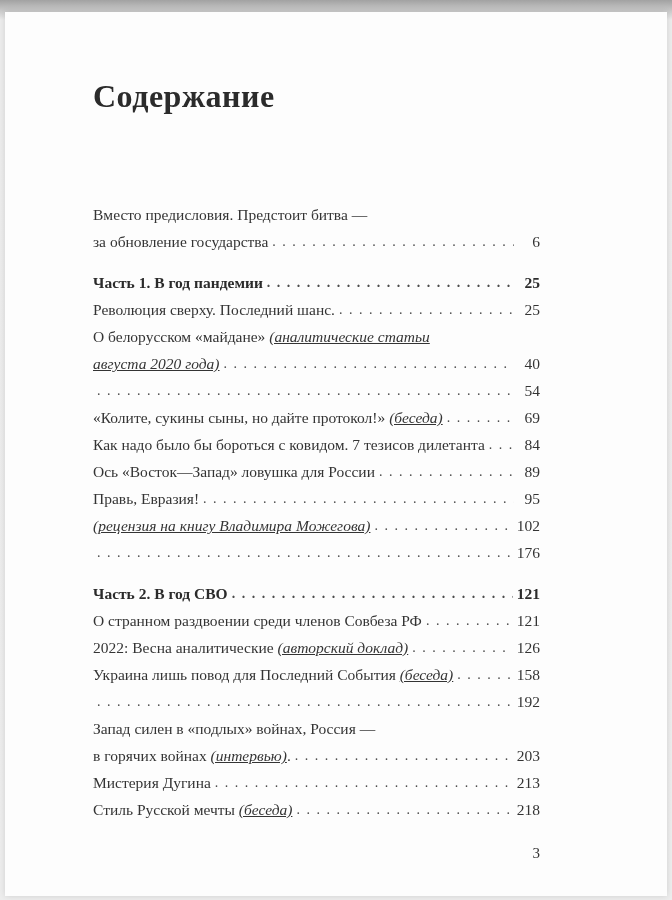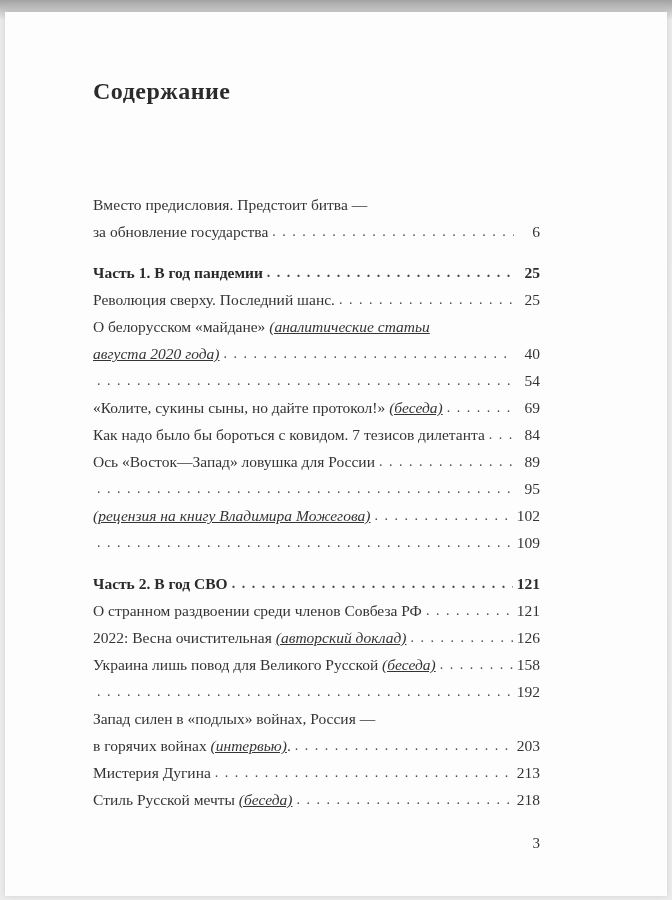--- a/index.html
+++ b/index.html
@@ -12,21 +12,21 @@
     overflow:hidden;
   }
   .book-page {
     position:absolute; left:5px; right:5px; top:12px; bottom:4px;
     background:#fdfdfd;
     box-shadow:0 0 6px rgba(0,0,0,0.12);
   }
   .content { padding:66px 127px 0 88px; color:#343434; }
 
   .toc-title {
-    font-size:24px; font-weight:bold; color:#2b2b2b;
+    font-size:32px; font-weight:bold; color:#2b2b2b;
     letter-spacing:0.5px; margin-bottom:86px;
   }
 
   .toc-entries { width:100%; }
   .toc-entry { font-size:15.5px; color:#343434; }
   .toc-entry.bold { font-weight:bold; color:#2b2b2b; }
   .toc-entry.space-before { margin-top:14px; }
 
   .toc-line { display:flex; align-items:flex-start; line-height:27px; white-space:nowrap; }
   .toc-text { flex:0 0 auto; }
@@ -108,61 +108,62 @@
           </div>
           <div class="toc-entry">
             <div class="toc-line">
               <span class="toc-text"><span>Ось «Восток—Запад» ловушка для России</span></span>
               <span class="leader">. . . . . . . . . . . . . . . . . . . . . . . . . . . . . . . . . . . . . . . . . . . . . . . . . . . . . . . . . . . . . . . . . . . . . . . . . . . . . . . . . . . . . . . . . . . . . . . . . . . . . . . . . . . . . . . . . . . . . . . . </span>
               <span class="pg">89</span>
             </div>
           </div>
           <div class="toc-entry">
             <div class="toc-line">
+              <span class="toc-text"><span>Правь, Евразия!</span></span>
               <span class="leader">. . . . . . . . . . . . . . . . . . . . . . . . . . . . . . . . . . . . . . . . . . . . . . . . . . . . . . . . . . . . . . . . . . . . . . . . . . . . . . . . . . . . . . . . . . . . . . . . . . . . . . . . . . . . . . . . . . . . . . . . </span>
               <span class="pg">95</span>
             </div>
           </div>
           <div class="toc-entry">
             <div class="toc-line">
               <span class="toc-text"><span class="it">(рецензия на книгу Владимира Можегова)</span></span>
               <span class="leader">. . . . . . . . . . . . . . . . . . . . . . . . . . . . . . . . . . . . . . . . . . . . . . . . . . . . . . . . . . . . . . . . . . . . . . . . . . . . . . . . . . . . . . . . . . . . . . . . . . . . . . . . . . . . . . . . . . . . . . . . </span>
               <span class="pg">102</span>
             </div>
           </div>
           <div class="toc-entry">
             <div class="toc-line">
               <span class="leader">. . . . . . . . . . . . . . . . . . . . . . . . . . . . . . . . . . . . . . . . . . . . . . . . . . . . . . . . . . . . . . . . . . . . . . . . . . . . . . . . . . . . . . . . . . . . . . . . . . . . . . . . . . . . . . . . . . . . . . . . </span>
-              <span class="pg">109</span>
+              <span class="pg">176</span>
             </div>
           </div>
           <div class="toc-entry bold space-before">
             <div class="toc-line">
               <span class="toc-text"><span>Часть 2. В год СВО</span></span>
               <span class="leader">. . . . . . . . . . . . . . . . . . . . . . . . . . . . . . . . . . . . . . . . . . . . . . . . . . . . . . . . . . . . . . . . . . . . . . . . . . . . . . . . . . . . . . . . . . . . . . . . . . . . . . . . . . . . . . . . . . . . . . . . </span>
               <span class="pg">121</span>
             </div>
           </div>
           <div class="toc-entry">
             <div class="toc-line">
               <span class="toc-text"><span>О странном раздвоении среди членов Совбеза РФ</span></span>
               <span class="leader">. . . . . . . . . . . . . . . . . . . . . . . . . . . . . . . . . . . . . . . . . . . . . . . . . . . . . . . . . . . . . . . . . . . . . . . . . . . . . . . . . . . . . . . . . . . . . . . . . . . . . . . . . . . . . . . . . . . . . . . . </span>
               <span class="pg">121</span>
             </div>
           </div>
           <div class="toc-entry">
             <div class="toc-line">
-              <span class="toc-text"><span>2022: Весна очистительная </span><span class="it">(авторский доклад)</span></span>
+              <span class="toc-text"><span>2022: Весна аналитические </span><span class="it">(авторский доклад)</span></span>
               <span class="leader">. . . . . . . . . . . . . . . . . . . . . . . . . . . . . . . . . . . . . . . . . . . . . . . . . . . . . . . . . . . . . . . . . . . . . . . . . . . . . . . . . . . . . . . . . . . . . . . . . . . . . . . . . . . . . . . . . . . . . . . . </span>
               <span class="pg">126</span>
             </div>
           </div>
           <div class="toc-entry">
             <div class="toc-line">
-              <span class="toc-text"><span>Украина лишь повод для Великого Русской </span><span class="it">(беседа)</span></span>
+              <span class="toc-text"><span>Украина лишь повод для Последний События </span><span class="it">(беседа)</span></span>
               <span class="leader">. . . . . . . . . . . . . . . . . . . . . . . . . . . . . . . . . . . . . . . . . . . . . . . . . . . . . . . . . . . . . . . . . . . . . . . . . . . . . . . . . . . . . . . . . . . . . . . . . . . . . . . . . . . . . . . . . . . . . . . . </span>
               <span class="pg">158</span>
             </div>
           </div>
           <div class="toc-entry">
             <div class="toc-line">
               <span class="leader">. . . . . . . . . . . . . . . . . . . . . . . . . . . . . . . . . . . . . . . . . . . . . . . . . . . . . . . . . . . . . . . . . . . . . . . . . . . . . . . . . . . . . . . . . . . . . . . . . . . . . . . . . . . . . . . . . . . . . . . . </span>
               <span class="pg">192</span>
             </div>
           </div>

